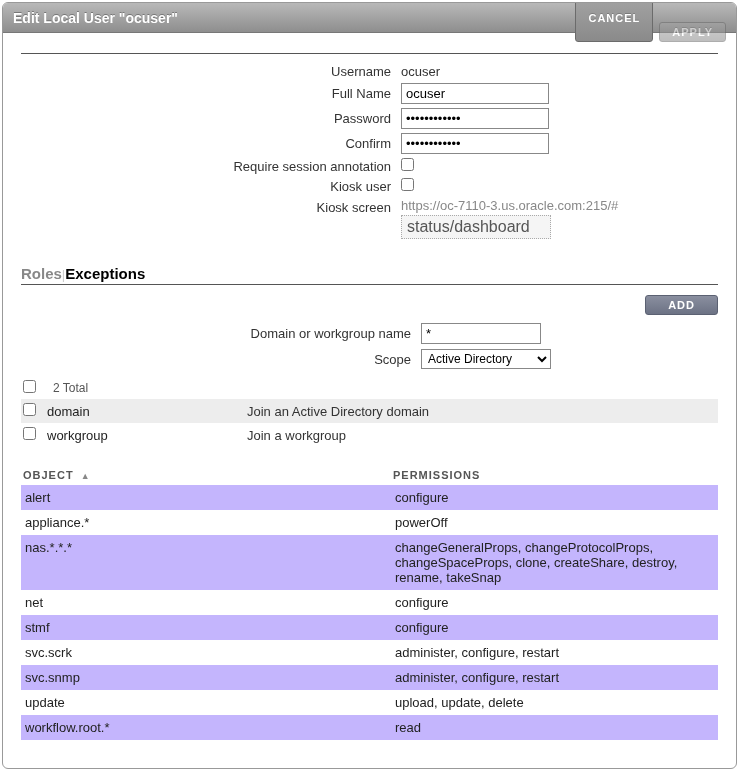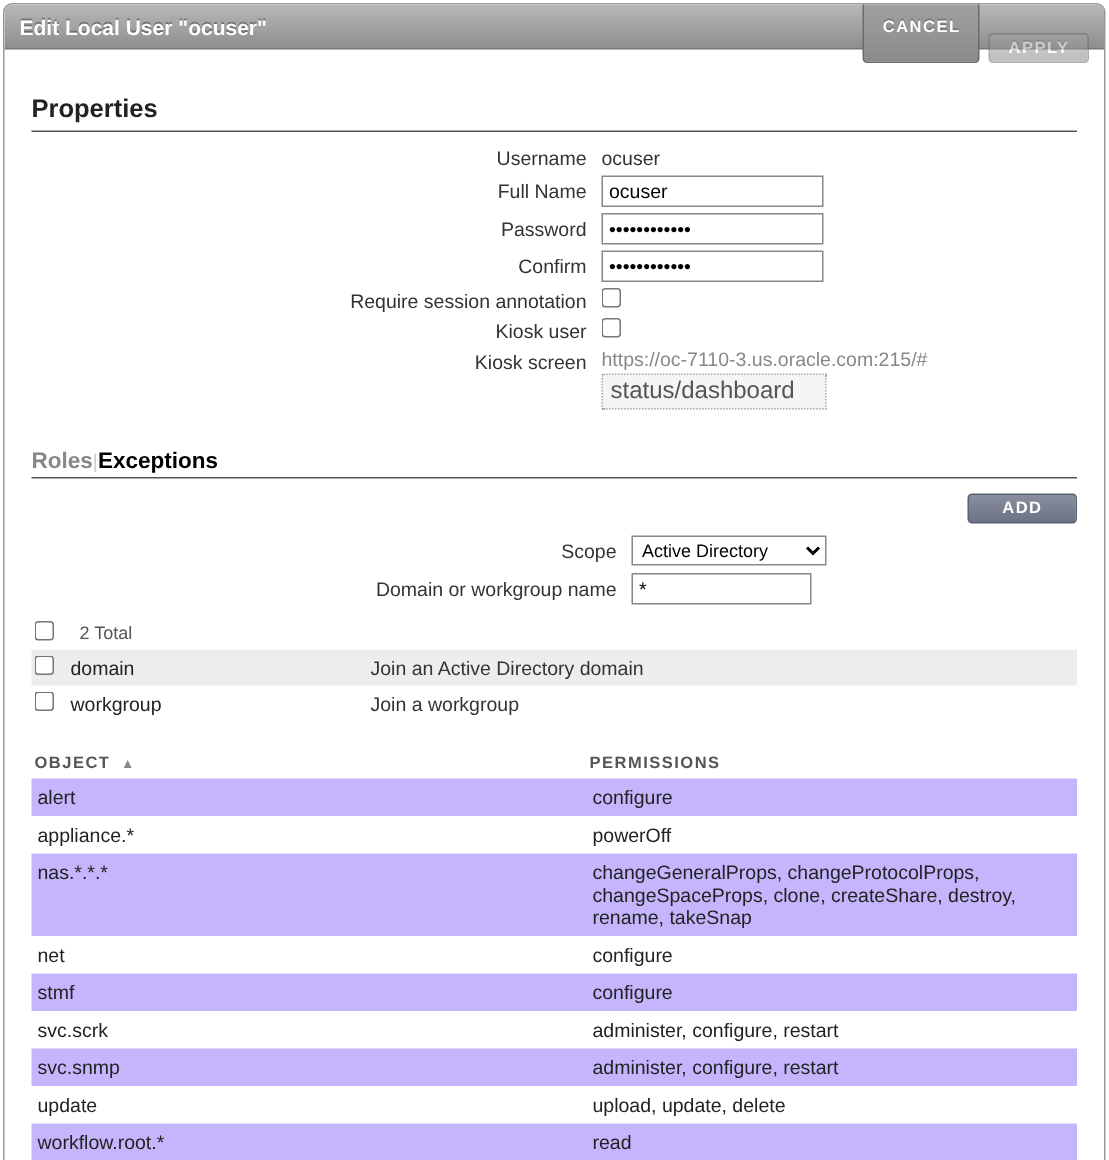--- a/index.html
+++ b/index.html
@@ -191,21 +191,20 @@
   <div class="titlebar">
     <div class="titlebar-title">Edit Local User "ocuser"</div>
     <div class="titlebar-buttons">
       <button class="tb-btn">CANCEL</button>
       <button class="tb-btn disabled">APPLY</button>
     </div>
   </div>
 
   <div class="content">
 
-    <div class="section-title">Properties</div>
     <hr class="section-rule">
 
     <div class="prop-row">
       <div class="prop-label">Username</div>
       <div class="prop-field"><span class="static-text">ocuser</span></div>
     </div>
 
     <div class="prop-row">
       <div class="prop-label">Full Name</div>
       <div class="prop-field"><input type="text" value="ocuser" style=""></div>
@@ -244,27 +243,27 @@
       <span class="tab-sep">|</span>
       <span class="tab active">Exceptions</span>
     </div>
     <hr class="section-rule">
 
     <div class="add-row">
       <button class="add-btn">ADD</button>
     </div>
 
     <div class="filter-row">
+      <div class="filter-label">Domain or workgroup name</div>
+      <div><input type="text" class="filter-input" value="*" style=""></div>
+    </div>
+
+    <div class="filter-row">
       <div class="filter-label">Scope</div>
       <div><select class="scope-select"><option>Active Directory</option></select></div>
-    </div>
-
-    <div class="filter-row">
-      <div class="filter-label">Domain or workgroup name</div>
-      <div><input type="text" class="filter-input" value="*" style=""></div>
     </div>
 
     <div class="list">
       <div class="list-head">
         <div class="chk-col"><input type="checkbox" style=""></div>
         <div style="padding-left:6px;">2 Total</div>
       </div>
       <div id="exc-rows">
           <div class="list-row alt">
             <div class="chk-col"><input type="checkbox" style=""></div>

